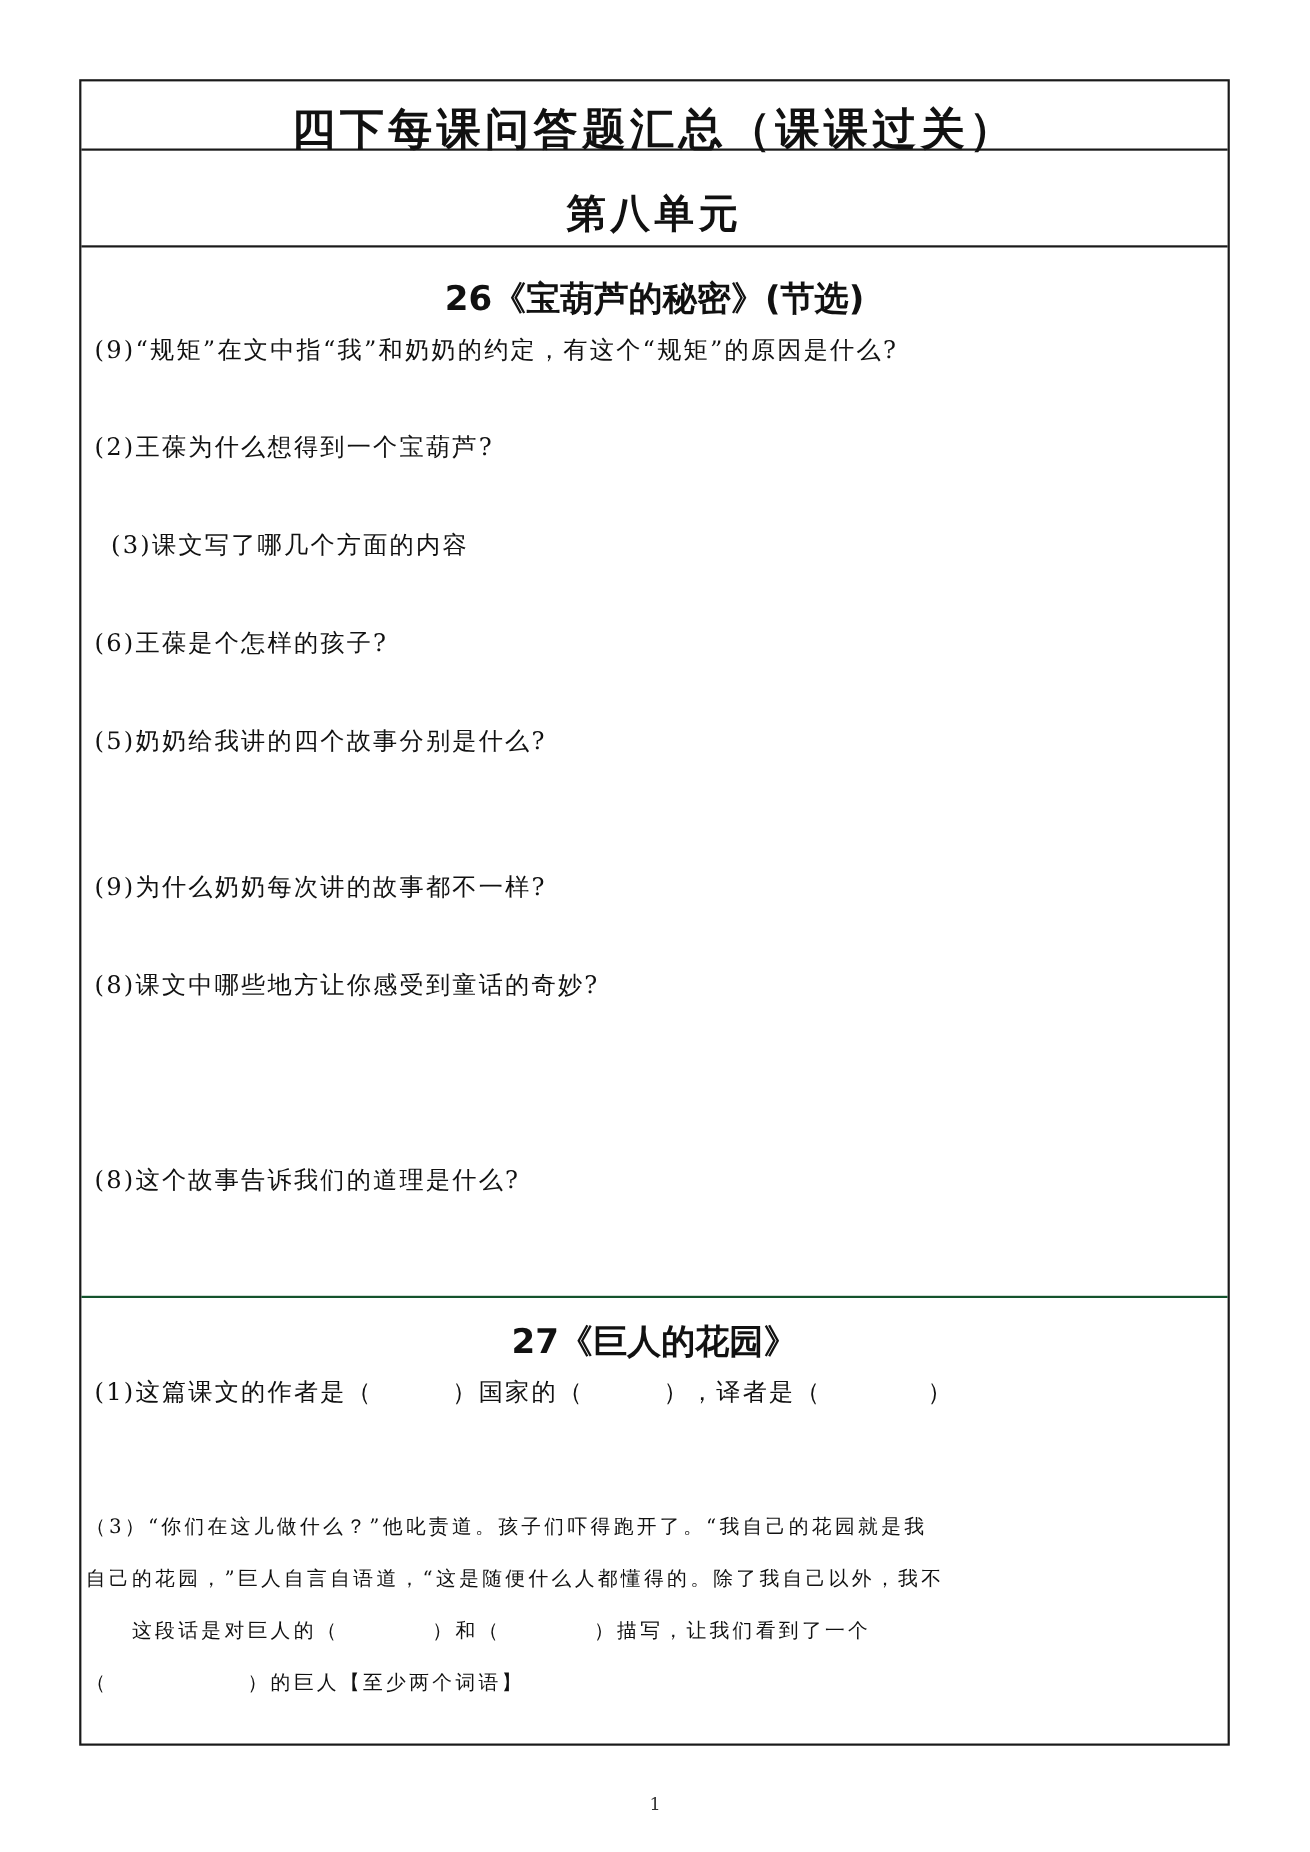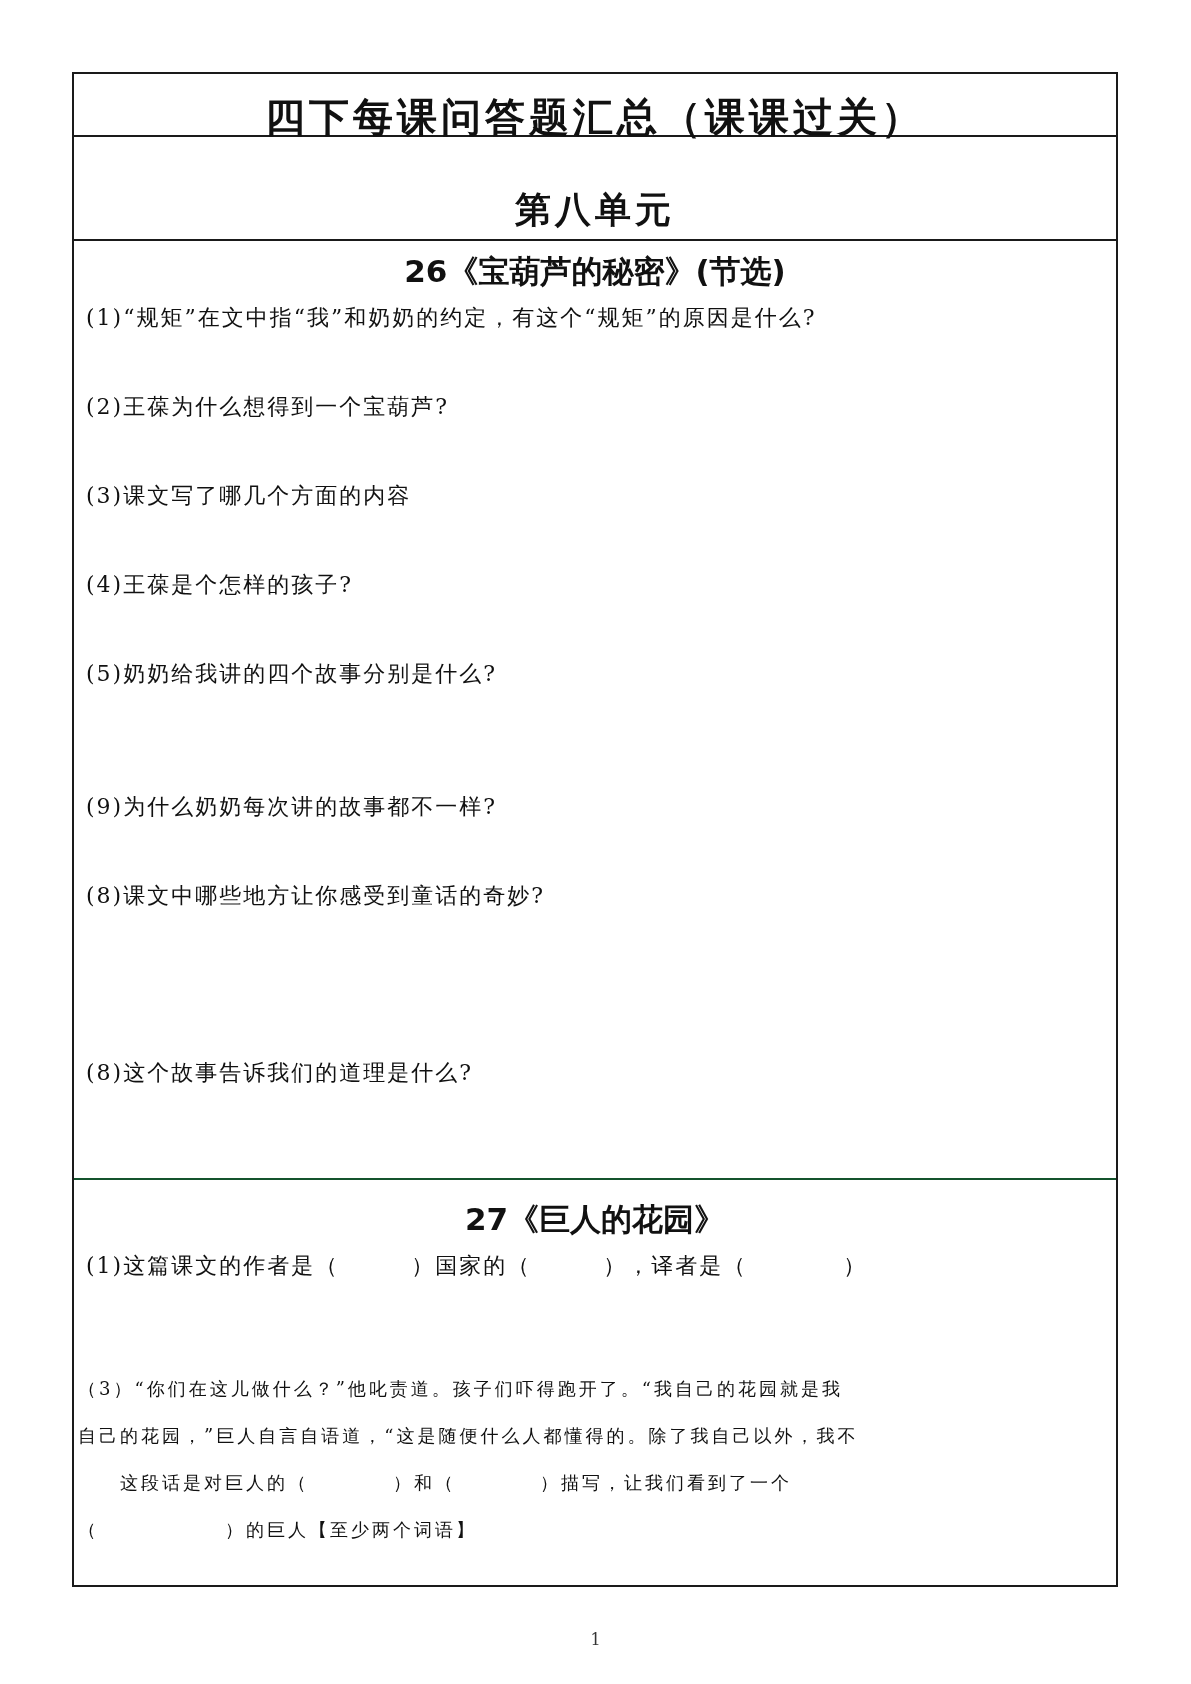--- a/index.html
+++ b/index.html
@@ -2,21 +2,21 @@
 <html><head>
 <meta charset="utf-8">
 <style>
   html, body { margin: 0; padding: 0; background: #ffffff; }
   body { width: 1191px; height: 1684px; position: relative; overflow: hidden;
          font-family: "DejaVu Serif", "Liberation Serif", serif; color: #111; }
   .sheet { position: absolute; left: 72px; top: 72px; width: 1046px; height: 1515px;
            border: 2px solid #1a1a1a; box-sizing: border-box; }
   .row { position: absolute; left: 0; right: 0; box-sizing: border-box; }
   .row.title-row { top: 0; height: 63px; border-bottom: 2px solid #1a1a1a; }
-  .row.unit-row  { top: 102px; height: 65px; border-bottom: 2px solid #1a1a1a; }
+  .row.unit-row  { top: 86px; height: 65px; border-bottom: 2px solid #1a1a1a; }
   .row.lesson26  { top: 167px; height: 939px; border-bottom: 2px solid #14532d; }
   .row.lesson27  { top: 1090px; height: 403px; margin-top: 19px; }
   .main-title { position: absolute; left: 0; right: 0; top: 16px; text-align: center;
                 font-family: "DejaVu Sans", sans-serif; font-weight: bold; font-size: 40px;
                 letter-spacing: 4px; }
   .unit-title { position: absolute; left: 0; right: 0; top: 10px; text-align: center;
                 font-family: "DejaVu Sans", sans-serif; font-weight: bold; font-size: 36px;
                 letter-spacing: 4px; }
   .lesson-title { position: absolute; left: 0; right: 0; text-align: center;
                   font-family: "DejaVu Sans", sans-serif; font-weight: bold; font-size: 31px; }
@@ -35,24 +35,24 @@
   <div class="row title-row">
     <div class="main-title">四下每课问答题汇总（课课过关）</div>
   </div>
 
   <div class="row unit-row">
     <div class="unit-title">第八单元</div>
   </div>
 
   <div class="row lesson26">
     <div class="lesson-title" style="top:10px;">26《宝葫芦的秘密》(节选)</div>
-    <div class="q" style="top:62px;">(1)“规矩”在文中指“我”和奶奶的约定，有这个“规矩”的原因是什么?</div>
+    <div class="q" style="top:62px;">(9)“规矩”在文中指“我”和奶奶的约定，有这个“规矩”的原因是什么?</div>
     <div class="q" style="top:151px;">(2)王葆为什么想得到一个宝葫芦?</div>
-    <div class="q" style="top:240px;">(3)课文写了哪几个方面的内容</div>
-    <div class="q" style="top:329px;">(4)王葆是个怎样的孩子?</div>
+    <div class="q" style="top:240px;margin-left:15px;">(3)课文写了哪几个方面的内容</div>
+    <div class="q" style="top:329px;">(6)王葆是个怎样的孩子?</div>
     <div class="q" style="top:418px;">(5)奶奶给我讲的四个故事分别是什么?</div>
     <div class="q" style="top:551px;">(9)为什么奶奶每次讲的故事都不一样?</div>
     <div class="q" style="top:640px;">(8)课文中哪些地方让你感受到童话的奇妙?</div>
     <div class="q" style="top:817px;">(8)这个故事告诉我们的道理是什么?</div>
   </div>
 
   <div class="row lesson27">
     <div class="lesson-title" style="top:16px;">27《巨人的花园》</div>
     <div class="q" style="top:68px;">(1)这篇课文的作者是（　　　）国家的（　　　），译者是（　　　　）</div>
     <div class="para" style="top:182px; left:4px;">

